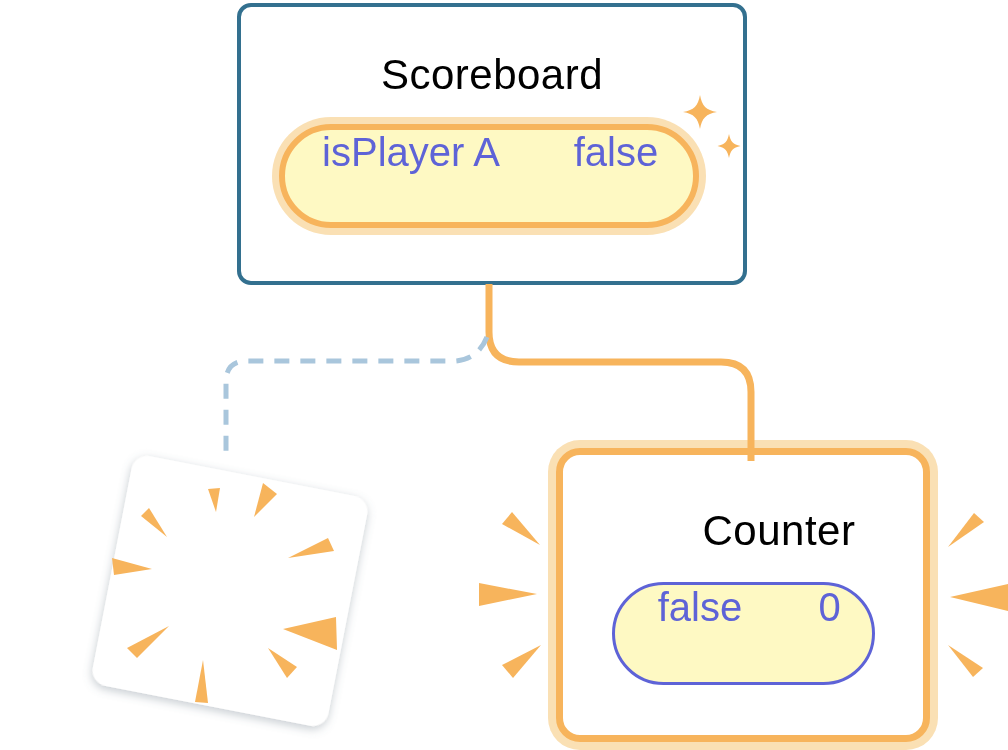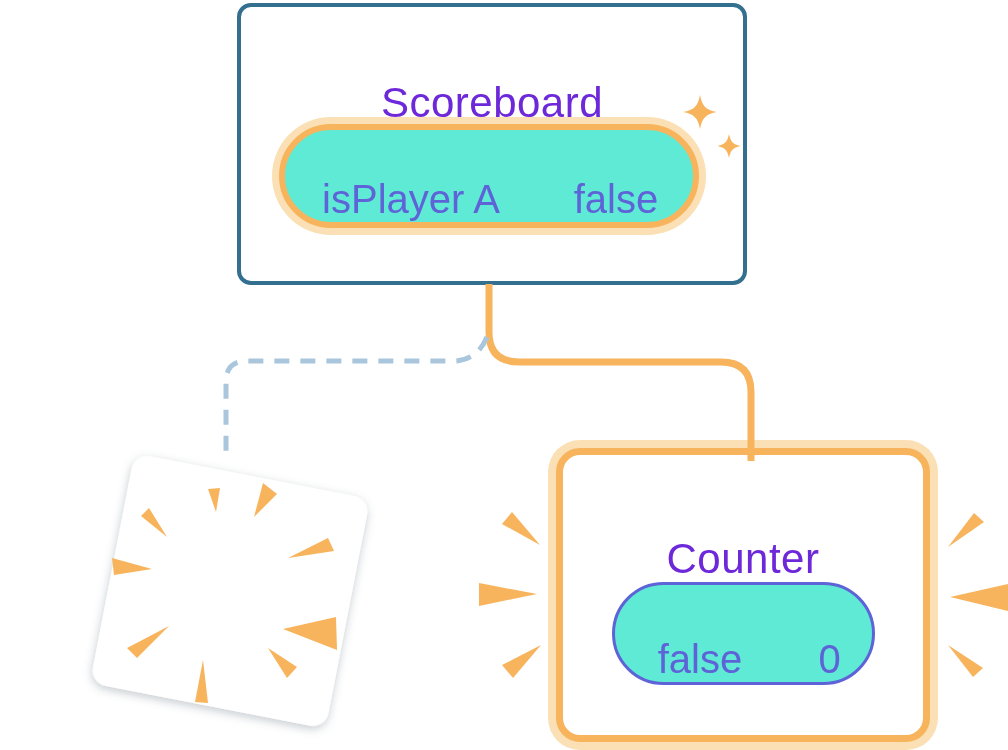--- a/index.html
+++ b/index.html
@@ -29,32 +29,31 @@
     border: 7px solid #F7B45C;
     border-radius: 24px;
     box-shadow: 0 0 0 8px #FAE0B4;
     z-index: 1;
   }
   .card-title {
     position: absolute;
     left: 0; width: 100%;
     text-align: center;
     font-weight: 500;
-    color: #6d28d9;
+    color: #000000;
     letter-spacing: 0.5px;
-    margin-top: 28px;
   }
   .scoreboard-card .card-title { top: 44px; font-size: 42px; }
-  .counter-card .card-title { top: 52px; font-size: 42px; }
+  .counter-card .card-title { top: 52px; font-size: 42px; padding-left: 36px; }
 
   .state-pill {
     position: absolute;
     display: flex;
-    align-items: flex-end;
-    background: #5eead4;
+    align-items: flex-start;
+    background: #fef9c3;
     box-sizing: border-box;
   }
   .pill-orange {
     left: 38px; top: 117px;
     width: 420px; height: 104px;
     border: 6px solid #F7B45C;
     border-radius: 60px;
     box-shadow: 0 0 0 7px #FAE0B4;
   }
   .pill-purple {

